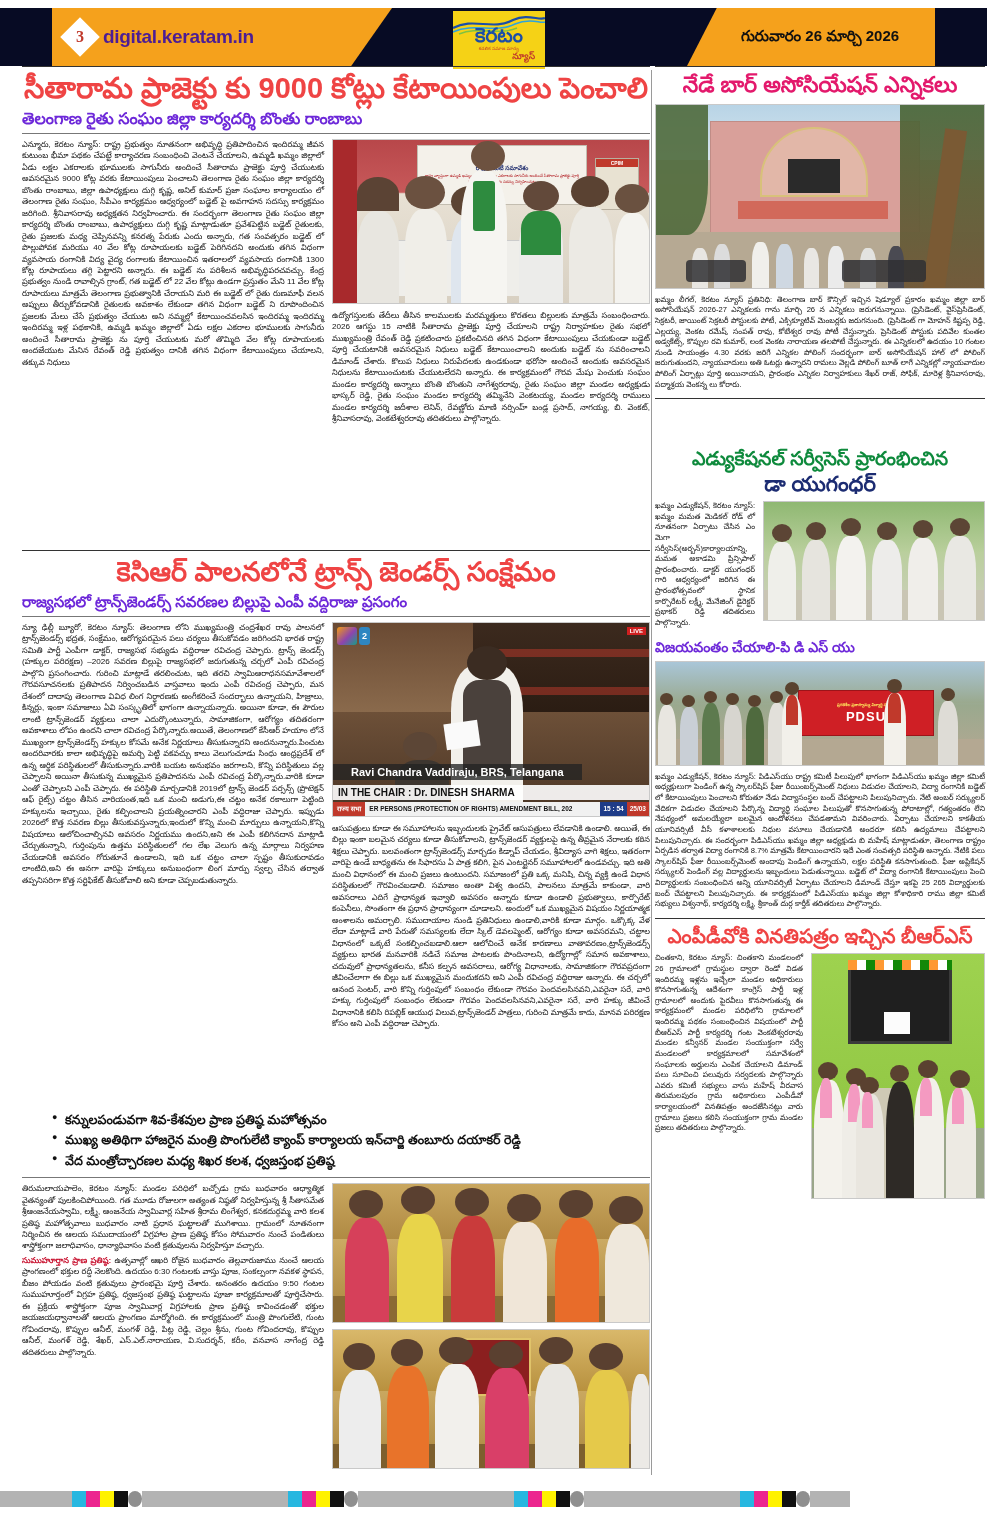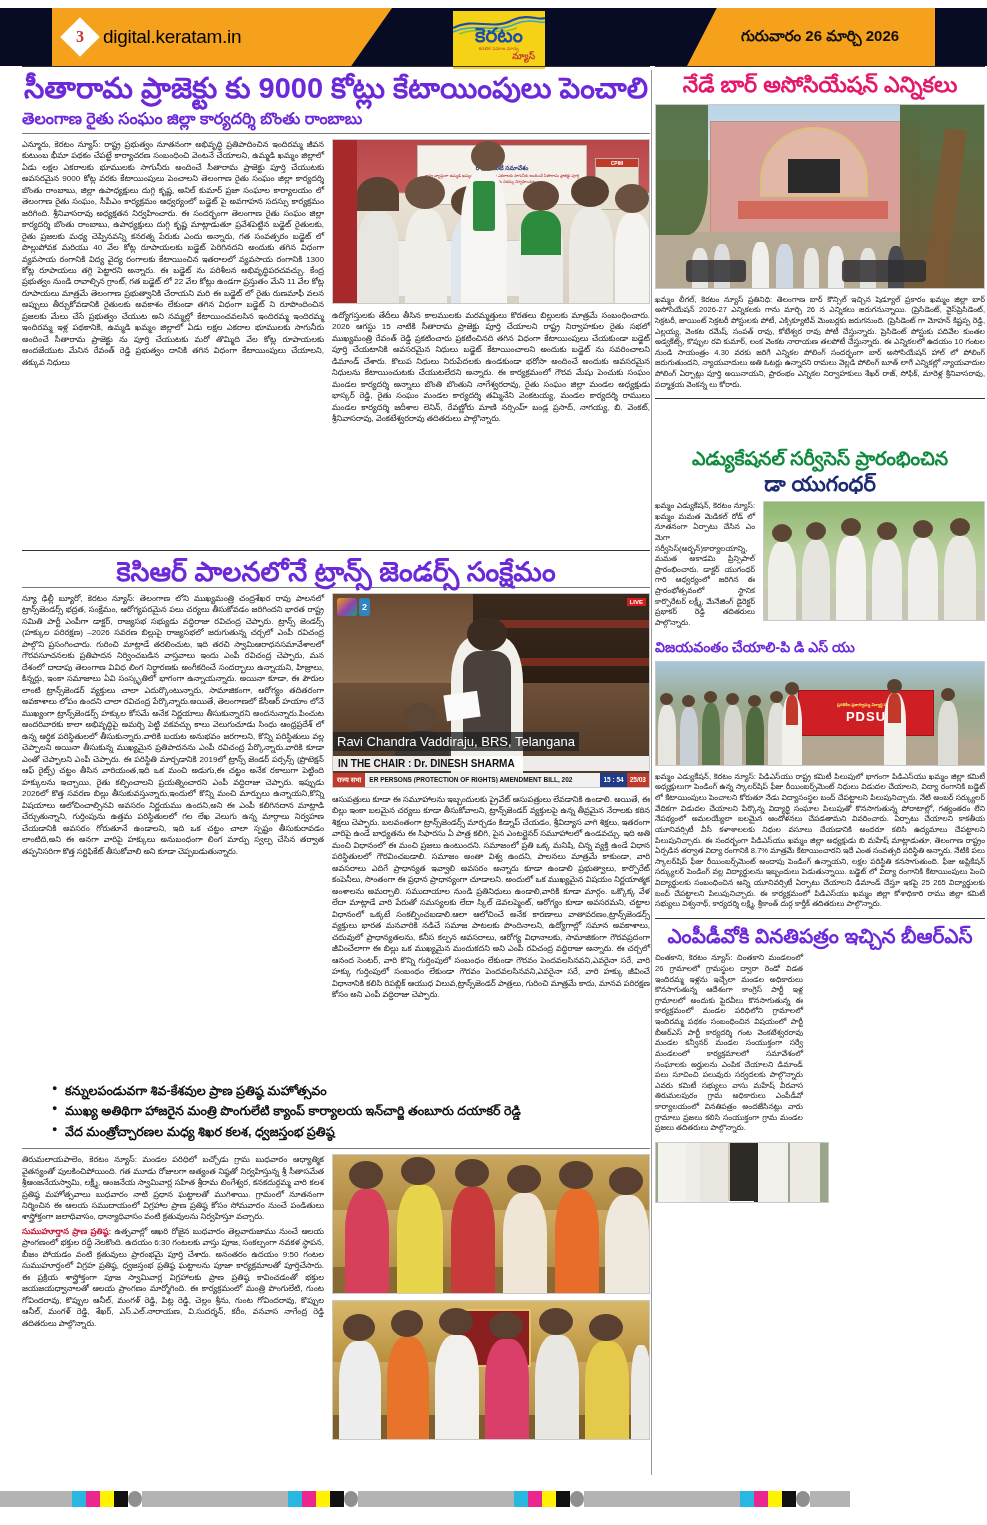--- a/index.html
+++ b/index.html
@@ -36,21 +36,21 @@
     transform: rotate(45deg);
     display: flex; align-items: center; justify-content: center;
     flex: 0 0 auto;
   }
   .diamond-num span {
     transform: rotate(-45deg);
     color: #c0392b; font-weight: bold; font-size: 16px;
     font-family: "Liberation Serif", serif;
   }
   .mast-url {
-    font-size: 19px; font-weight: normal; color: #000000;
+    font-size: 19px; font-weight: bold; color: #4c1d95;
     letter-spacing: -0.3px;
     font-family: "Liberation Sans", sans-serif;
   }
   .mast-logo {
     position: absolute; left: 453px; top: 3px;
     width: 92px; height: 58px;
     background: #f5d216;
     display: flex; flex-direction: column;
     align-items: center; justify-content: center;
     overflow: hidden;
@@ -99,21 +99,21 @@
     width: 1px; height: 1405px; background: #9a9a9a;
   }
 
   
   .rule-top { border-top: 1.6px solid #333; }
   .rule-thin { border-bottom: 1px solid #777; }
 
   .hl-main {
     font-family: "Liberation Sans", sans-serif;
     font-weight: bold;
-    color: #6d28d9;
+    color: #ef4444;
     text-align: center;
     line-height: 1.12;
   }
   .hl-xl { font-size: 29px; }
   .hl-lg { font-size: 27px; }
   .hl-md { font-size: 22px; }
   .hl-sub {
     font-size: 16px; font-weight: bold; color: #6d28d9;
     text-align: left; line-height: 1.2;
   }
@@ -144,22 +144,22 @@
   .ph-green  { background: linear-gradient(#9ed24f 0%, #8cc23f 50%, #a9b68c 100%); }
   .ph-assembly { background: linear-gradient(#6d4a34 0%, #8b6247 40%, #52382a 100%); }
 
   
   .fig { position: absolute; bottom: 0; border-radius: 40% 40% 0 0; }
 
   
   .tv-namebar {
     position: absolute; left: 0; bottom: 36px;
     background: rgba(35,35,35,0.78);
-    color: #fff; font-size: 13px; font-weight: normal;
-    padding: 2px 4px; white-space: nowrap;
+    color: #fff; font-size: 11px; font-weight: bold;
+    padding: 2px 18px; white-space: nowrap;
   }
   .tv-chair {
     position: absolute; left: 0; bottom: 16px; width: 100%;
     background: rgba(255,255,255,0.9);
     color: #111; font-size: 10px; font-weight: bold;
     padding: 2px 5px; white-space: nowrap;
   }
   .tv-ticker {
     position: absolute; left: 0; bottom: 0; width: 100%; height: 14px;
     background: #f1f1f1; display: flex; align-items: center;
@@ -313,20 +313,21 @@
 
           <div class="body-col mt6">ఉద్యోగస్తులకు తేదీలు తీసిన కాలములకు మరమ్మత్తులు కొరతలు బిల్లులకు మాత్రమే సంబంధించారు. 2026 ఆగస్టు 15 నాటికి సీతారామ ప్రాజెక్టు పూర్తి చేయాలని రాష్ట్ర నిర్వాహకుల రైతు సభలో ముఖ్యమంత్రి రేవంత్ రెడ్డి ప్రకటించారు ప్రకటించినది తగిన విధంగా కేటాయింపులు చేయకుండా బడ్జెట్ పూర్తి చేయటానికి అవసరమైన నిధులు బడ్జెట్ కేటాయించాలని అందుకు బడ్జెట్ ను సవరించాలని డిమాండ్ చేశారు. కొలుప నిధులు నిరుపేదలకు ఉండకుండా భరోసా అందించే అందుకు అవసరమైన నిధులను కేటాయించుటకు చేయుటలేదని అన్నారు. ఈ కార్యక్రమంలో గౌరవ మేషు పెంచుకు సంఘం మండల కార్యదర్శి అన్నాలు బొంతి బొంతుని నాగేశ్వరరావు, రైతు సంఘం జిల్లా మండల అధ్యక్షుడు భాస్కర్ రెడ్డి, రైతు సంఘం మండల కార్యదర్శి తమ్మినేని వెంకటయ్య, మండల కార్యదర్శి రాములు మండల కార్యదర్శి జదీశాల లెనిన్, రేవణ్ణోరు మాణి నర్సింహ్ బండ్ల ప్రసాద్, నాగయ్య, బి. వెంకట్, శ్రీనివాసరావు, వెంకటేశ్వరరావు తదితరులు పాల్గొన్నారు.</div>
         </div>
       </div>
     </div>
 
     <div style="margin-top:6px;">
       <div class="rule-top" style="padding-top:6px;">
         <div class="hl-main hl-lg">కెసిఆర్ పాలనలోనే ట్రాన్స్ జెండర్స్ సంక్షేమం</div>
       </div>
+      <div class="hl-sub" style="margin:6px 0 5px;font-size:15px;">రాజ్యసభలో ట్రాన్స్‌జెండర్స్ సవరణల బిల్లుపై ఎంపీ వద్దిరాజు ప్రసంగం</div>
       <div class="rule-thin" style="margin-bottom:5px;"></div>
 
       <div class="flexrow gap8" style="height:480px;">
         <div class="body-col" style="width:302px;">న్యూ ఢిల్లీ బ్యూరో, కెరటం న్యూస్: తెలంగాణ లోని ముఖ్యమంత్రి చంద్రశేఖర రావు పాలనలో ట్రాన్స్‌జెండర్స్ భద్రత, సంక్షేమం, ఆరోగ్యపరమైన పలు చర్యలు తీసుకోవడం జరిగిందని భారత రాష్ట్ర సమితి పార్టీ ఎంపీగా డాక్టర్, రాజ్యసభ సభ్యుడు వద్దిరాజు రవిచంద్ర చెప్పారు. ట్రాన్స్ జెండర్స్ (హక్కుల పరిరక్షణ) –2026 సవరణ బిల్లుపై రాజ్యసభలో జరుగుతున్న చర్చలో ఎంపీ రవిచంద్ర పాల్గొని ప్రసంగించారు. గురించి మాట్లాడే తరలించుట, ఇది తరచి స్వామిఆరాధనసమావేశాలలో గౌరవసూచనలకు ప్రతిపాదన నిర్వించబడిన వాస్తవాలు ఇందు ఎంపీ రవిచంద్ర చెప్పారు, మన దేశంలో దాదాపు తెలంగాణ వివిధ లింగ నిర్ధారణకు అంగీకరించే సందర్భాలు ఉన్నాయని, హిజ్రాలు, కిన్నర్లు, ఇంకా సమాజాలు ఏవి సంస్కృతిలో భాగంగా ఉన్నాయన్నారు. అయినా కూడా, ఈ పౌరుల లాంటి ట్రాన్స్‌జెండర్ వ్యక్తులు చాలా ఎదుర్కొంటున్నారు, సామాజికంగా, ఆరోగ్యం తదితరంగా అవకాశాలు లోపం ఉందని చాలా రవిచంద్ర పేర్కొన్నారు.అయితే, తెలంగాణలో కేసీఆర్ హయాం లోనే ముఖ్యంగా ట్రాన్స్‌జెండర్స్ హక్కుల కోసమే అనేక నిర్ణయాలు తీసుకున్నారని అందనున్నారు.పించుట అందరివారకు కాలా అభివృద్ధిపై అమర్చి పెట్టి వకవచ్చు కాలు వెలుగుచూడు సింధు ఆంధ్రప్రదేశ్ లో ఉన్న ఆర్థిక పరిస్థితులలో తీసుకున్నారు.వారికి బయట అనుభవం జరగాలని, కొన్ని పరిస్థితులు వల్ల చెప్పాలని అయినా తీసుకున్న ముఖ్యమైన ప్రతిపాదనను ఎంపీ రవిచంద్ర పేర్కొన్నారు.వారికి కూడా ఎంతో చెప్పాలని ఎంపీ చెప్పారు. ఈ పరిస్థితి మార్చడానికి 2019లో ట్రాన్స్ జెండర్ పర్సన్స్ (ప్రొటెక్షన్ ఆఫ్ రైట్స్) చట్టం తీసిన వారియంత,ఇది ఒక మంచి అడుగు,ఈ చట్టం అనేక రకాలుగా పెట్టింది హక్కులను ఇచ్చాయి, రైతు కల్పించాలని ప్రయత్నించారని ఎంపీ వద్దిరాజు చెప్పారు. ఇప్పుడు 2026లో కొత్త సవరణ బిల్లు తీసుకువస్తున్నారు,ఇందులో కొన్ని మంచి మార్పులు ఉన్నాయని,కొన్ని విషయాలు ఆలోచించాల్సినవి అవసరం నిర్ణయము ఉందని,అని ఈ ఎంపీ కలిగినదాన మాట్లాడి చేర్చుతున్నాని, గుర్తింపును ఉత్తమ పరిస్థితులలో గల లేఖ వెలుగు ఉన్న మార్గాలు నిర్వహణ చేయడానికి అవసరం గోరుతూనే ఉండాలని, ఇది ఒక చట్టం చాలా స్పష్టం తీసుకురావడం లాంటిది,అని ఈ అనగా వారిపై హక్కులు అనుబంధంగా లింగ మార్పు స్వల్ప చేసిన తర్వాత తప్పనిసరిగా కొత్త సర్టిఫికేట్ తీసుకోవాలి అని కూడా చెప్పబడుతున్నారు.</div>
         <div style="width:318px;">
 
           <div class="photo ph-assembly" style="height:195px;width:100%;">
             <div style="position:absolute;left:0;top:0;width:100%;height:46%;background:linear-gradient(#6a4a33,#8a6a4c);"></div>
             <div style="position:absolute;left:140px;top:0;width:178px;height:118px;background:linear-gradient(#3c2a1e,#25180f);"></div>
             <div style="position:absolute;left:148px;top:26px;width:168px;height:8px;background:#c0392b;opacity:.5;"></div>
@@ -504,21 +505,21 @@
         <div class="fig" style="left:282px;width:20px;height:64px;background:#dedcd6;"></div>
         <div class="fig" style="left:285px;width:14px;height:13px;background:#59422f;border-radius:50%;bottom:64px;"></div>
       </div>
       <div class="cap mt6">ఖమ్మం ఎడ్యుకేషన్, కెరటం న్యూస్: పిడిఎస్‌యు రాష్ట్ర కమిటీ పిలుపులో భాగంగా పిడిఎస్‌యు ఖమ్మం జిల్లా కమిటీ అధ్యక్షులుగా పెండింగ్ ఉన్న స్కాలర్‌షిప్ ఫీజు రీయింబర్స్‌మెంట్ నిధులు విడుదల చేయాలని, విద్యా రంగానికి బడ్జెట్ లో కేటాయింపులు పెంచాలని కోరుతూ నేడు విద్యాసంస్థల బంద్ చేపట్టాలని పిలుపునిచ్చారు. నేటి అంబర్ సర్క్యులర్ వేదికగా విడుదల చేయాలని పేర్కొన్న విద్యార్థి సంఘాల పిలుపుతో కొనసాగుతున్న పోరాటాల్లో, గత్యంతరం లేని నేపథ్యంలో అమలయ్యేలా బలమైన ఆందోళనలు చేపడతామని వివరించారు. ఏర్పాటు చేయాలని కాకతీయ యూనివర్సిటీ వీసీ కళాశాలలకు నిధుల వసూలు చేయడానికి అందరూ కలిసి ఉద్యమాలు చేపట్టాలని పిలుపునిచ్చారు. ఈ సందర్భంగా పిడిఎస్‌యు ఖమ్మం జిల్లా అధ్యక్షుడు బి మహేష్ మాట్లాడుతూ, తెలంగాణ రాష్ట్రం ఏర్పడిన తర్వాత విద్యా రంగానికి 8.7% మాత్రమే కేటాయించారని ఇదే ఎంత సంవత్సరి పరిస్థితి అన్నారు. నేటికి పలు స్కాలర్‌షిప్ ఫీజు రీయింబర్స్‌మెంట్ అందాపు పెండింగ్ ఉన్నాయని, లక్షల పరిస్థితి కనసాగుతుంది. ఫీజు అప్లికేషన్ సర్క్యులర్ పెండింగ్ వల్ల విద్యార్థులను ఇబ్బందులు పెడుతున్నాయి. బడ్జెట్ లో విద్యా రంగానికి కేటాయింపులు పెంచి విద్యార్థులకు సంబంధించిన అన్ని యూనివర్సిటీ ఏర్పాటు చేయాలని డిమాండ్ చేస్తూ ఇకపై 25 265 విద్యార్థులకు బంద్ చేపట్టాలని పిలుపునిచ్చారు. ఈ కార్యక్రమంలో పిడిఎస్‌యు ఖమ్మం జిల్లా కోశాధికారి రాము జిల్లా కమిటీ సభ్యులు విశ్వనాథ్, కార్యదర్శి లక్ష్మి, శ్రీకాంత్ దుర్గ కార్తీక్ తదితరులు పాల్గొన్నారు.</div>
     </div>
 
     <div style="margin-top:8px;">
       <div class="rule-top" style="padding-top:6px;">
         <div class="hl-main hl-md" style="font-size:20px;">ఎంపీడీవోకి వినతిపత్రం ఇచ్చిన బీఆర్‌ఎస్</div>
       </div>
-      <div class="flexrow gap8 mt6" style="height:250px;flex-direction:column;">
+      <div class="flexrow gap8 mt6" style="height:250px;">
         <div class="cap" style="width:148px;">చింతకాని, కెరటం న్యూస్: చింతకాని మండలంలో 26 గ్రామాలలో గ్రామస్థుల ద్వారా రెండో విడత ఇందిరమ్మ ఇళ్లను ఇచ్చేలా మండల అధికారులు కొనసాగుతున్న ఆదేశంగా కాంగ్రెస్ పార్టీ ఇళ్ల గ్రామాలలో అందుకు పైరవీలు కొనసాగుతున్న ఈ కార్యక్రమంలో మండల పరిధిలోని గ్రామాలలో ఇందిరమ్మ పథకం సంబంధించిన విషయంలో పార్టీ బీఆర్‌ఎస్ పార్టీ కార్యదర్శి గంట వెంకటేశ్వరరావు మండల కన్వీనర్ మండల సంయుక్తంగా సర్వే మండలంలో కార్యక్రమాలలో సమావేశంలో సంఘాలకు అర్హులను ఎంపిక చేయాలని డిమాండ్ పలు సూచించి పలువురు సర్వదలకు పాల్గొన్నారు ఎవరు కమిటీ సభ్యులు వాసు మహేష్ వీరవాస తిరుమలపురం గ్రామ అధికారులు ఎంపీడీవో కార్యాలయంలో వినతిపత్రం అందజేసినట్లు వారు గ్రామాలు ప్రజలు కలిసి సంయుక్తంగా గ్రామ మండల ప్రజలు తదితరులు పాల్గొన్నారు.</div>
         <div class="photo ph-green" style="width:174px;height:246px;">
           <div style="position:absolute;left:0;top:0;width:100%;height:100%;background:linear-gradient(#9ed24f,#8cc23f);"></div>
           <div style="position:absolute;left:36px;top:6px;width:104px;height:84px;background:#1f1f1f;border:3px solid #3a3a3a;"></div>
           <div style="position:absolute;left:36px;top:6px;width:104px;height:10px;background:repeating-linear-gradient(90deg,#ff9933 0 9px,#ffffff 9px 18px,#138808 18px 27px);"></div>
           <div style="position:absolute;left:0;bottom:0;width:100%;height:70px;background:#9aa68a;"></div>
           <div style="position:absolute;left:52px;bottom:0;width:34px;height:110px;background:#cfc9b5;"></div>
           <div class="fig" style="left:2px;width:30px;height:118px;background:#f4f2ec;"></div>
           <div class="fig" style="left:6px;width:20px;height:18px;background:#5a4130;border-radius:50%;bottom:118px;"></div>
           <div class="fig" style="left:8px;width:12px;height:40px;background:#f49ac1;bottom:80px;"></div>

